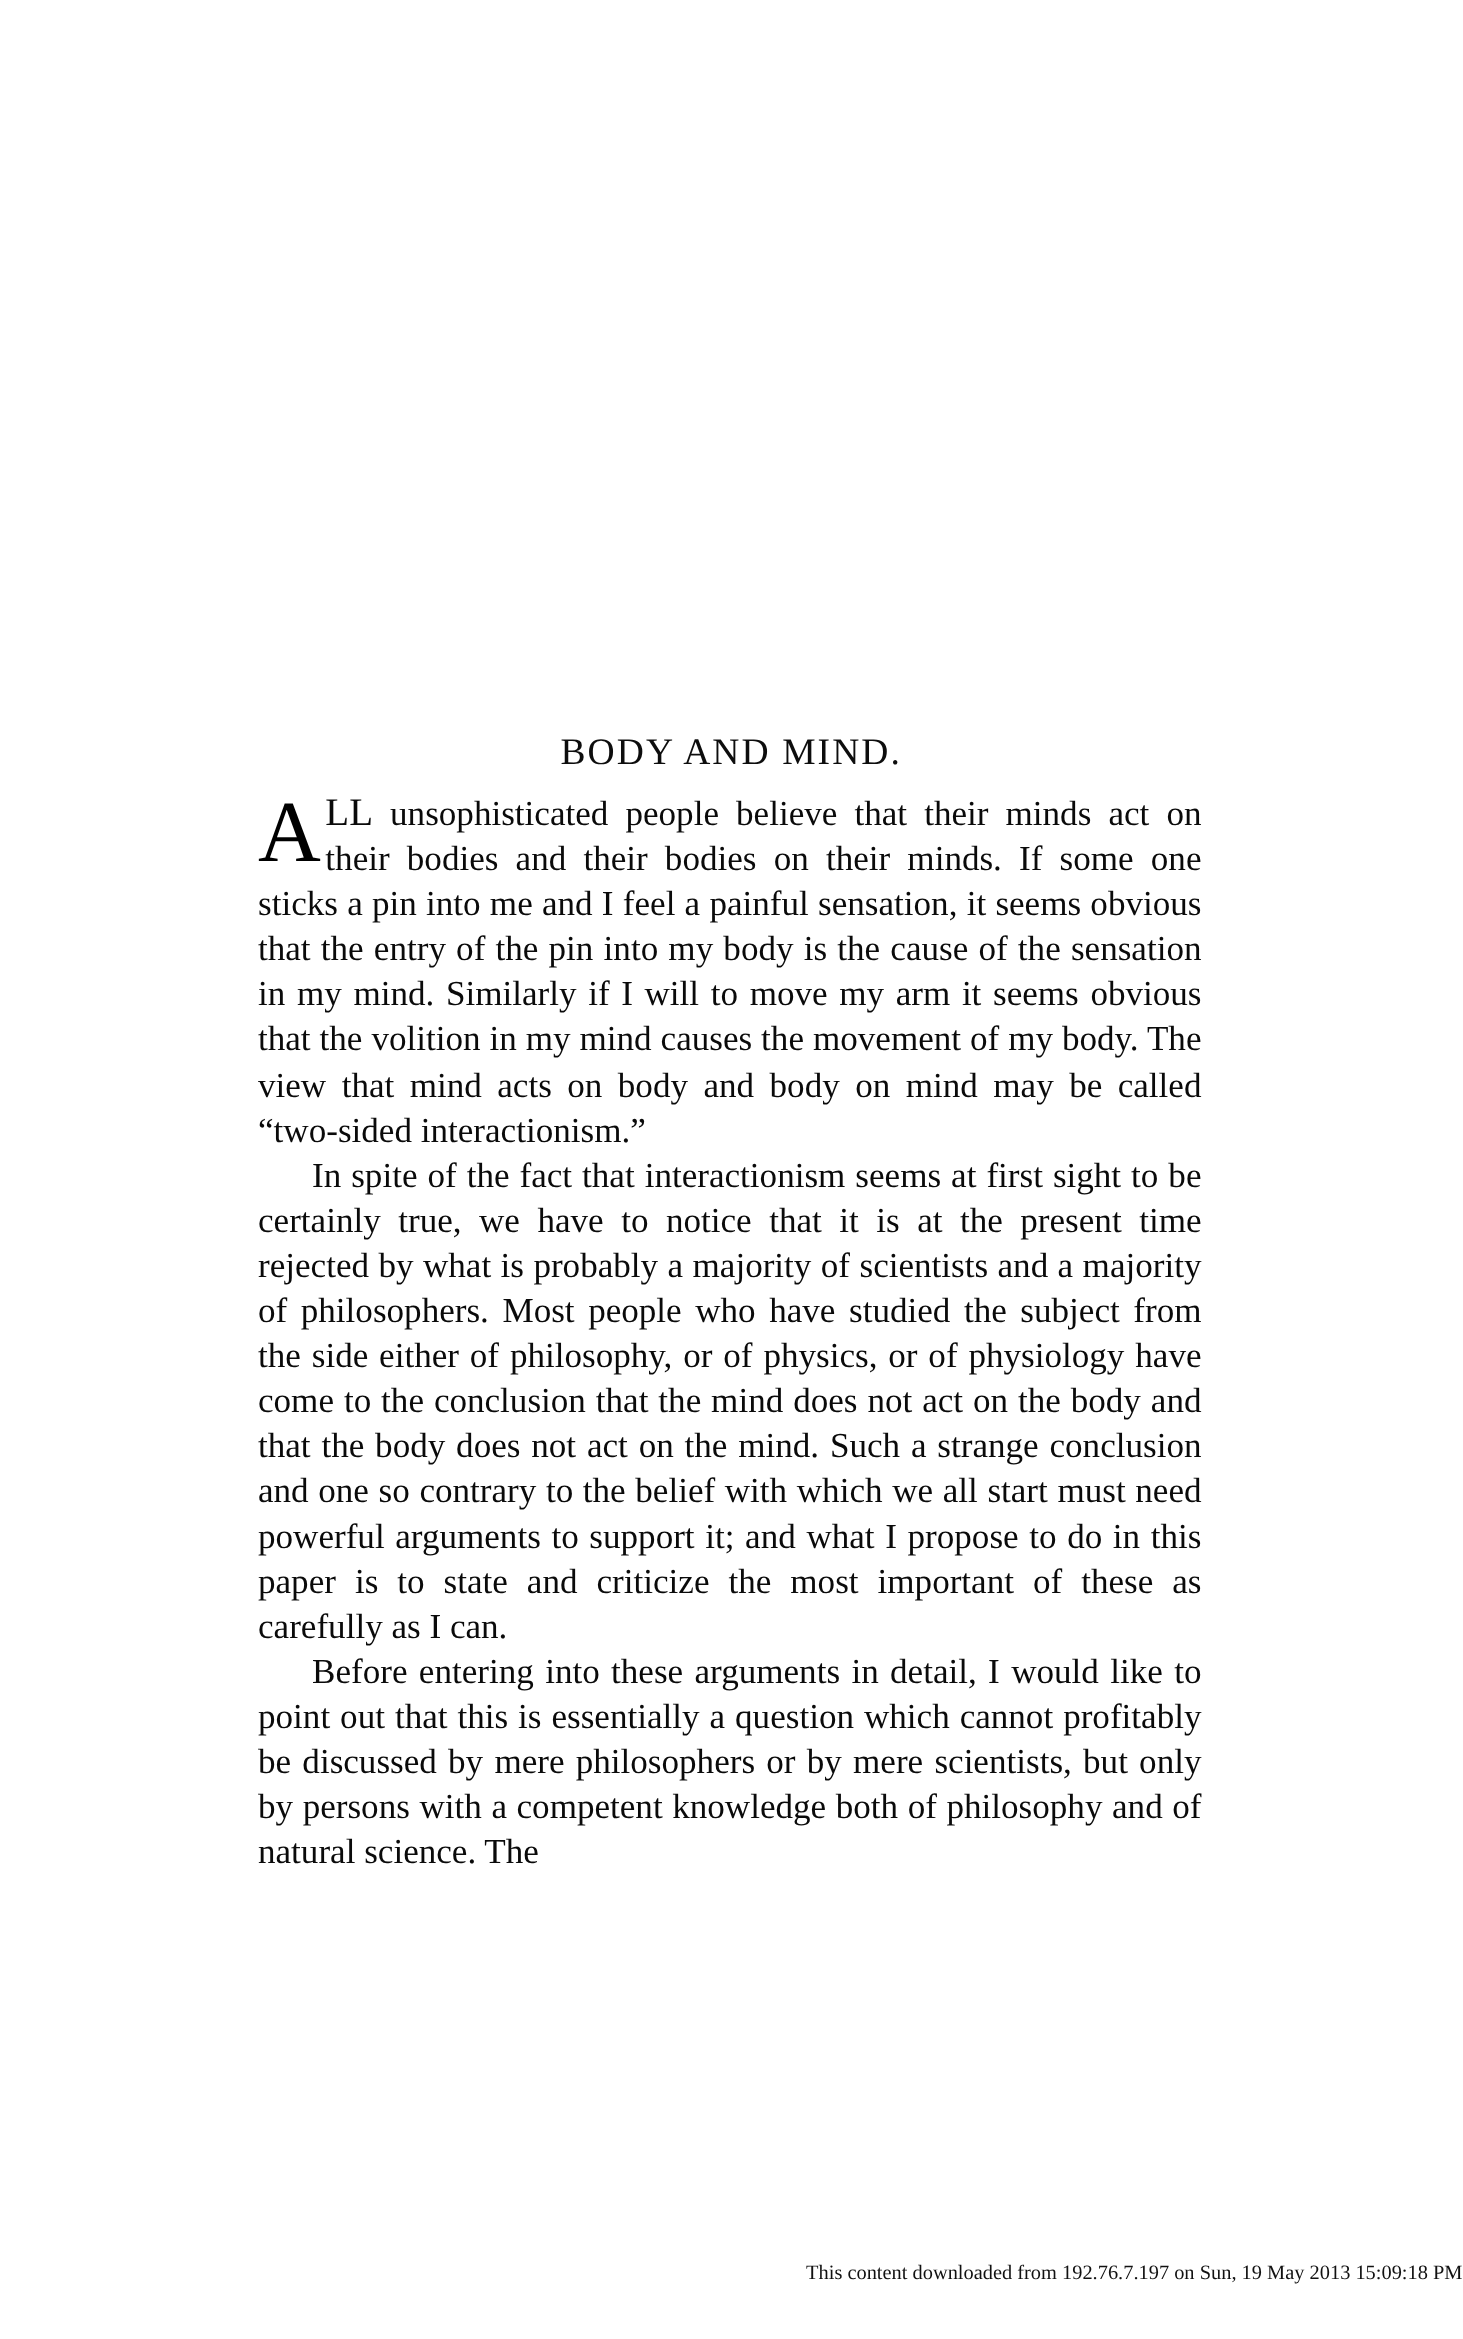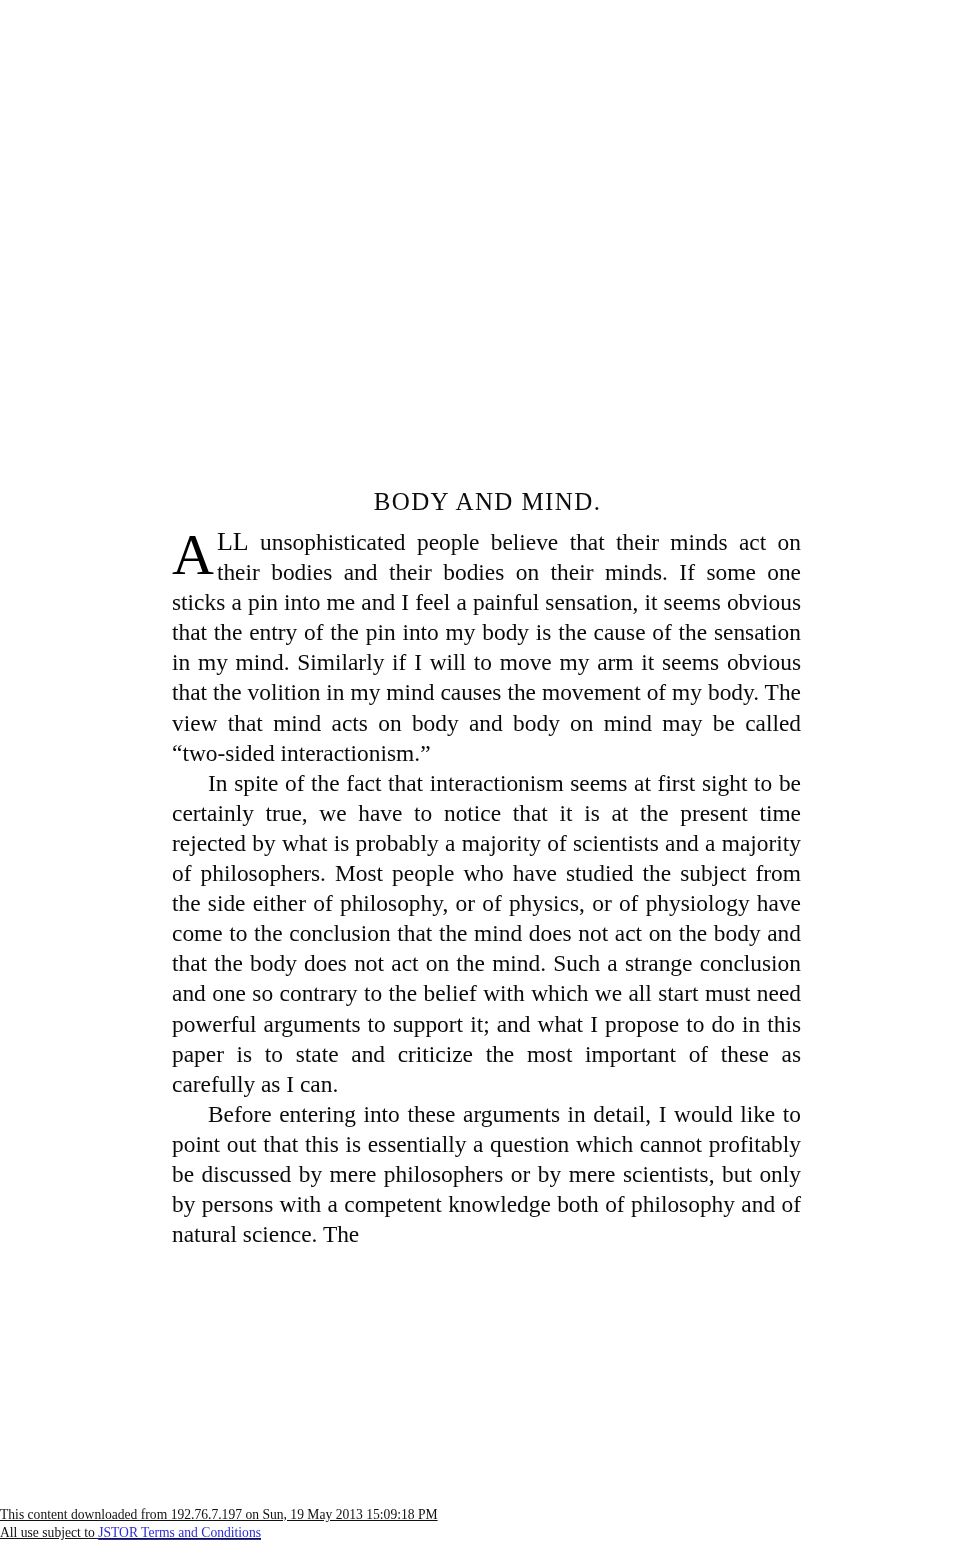--- a/index.html
+++ b/index.html
@@ -72,25 +72,24 @@
   .smallcaps-lead {
     font-size: 26px;
   }
 
   
   .scan-footer {
     position: absolute;
     left: 0;
     top: 1506px;
     width: 975px;
-    text-align: left;
+    text-align: right;
     font-size: 13.6px;
     line-height: 18px;
     color: #111111;
-    text-decoration: underline;
   }
 
   .scan-footer .line2 {
     display: block;
   }
 
   .jstor-link {
     color: #2b2bd4;
     text-decoration: underline;
     text-underline-offset: 2px;
@@ -109,16 +108,15 @@
     <p class="para opening"><span class="dropcap">A</span><span class="smallcaps-lead">LL</span><span> unsophisticated people believe that their minds act on their bodies and their bodies on their minds.  If some one sticks a pin into me and I feel a painful sensation, it seems obvious that the entry of the pin into my body is the cause of the sensation in my mind.  Similarly if I will to move my arm it seems obvious that the volition in my mind causes the movement of my body.  The view that mind acts on body and body on mind may be called “two-sided interactionism.”</span></p>
 
     <p class="para indented">In spite of the fact that interactionism seems at first sight to be certainly true, we have to notice that it is at the present time rejected by what is probably a majority of scientists and a majority of philosophers.  Most people who have studied the subject from the side either of philosophy, or of physics, or of physiology have come to the conclusion that the mind does not act on the body and that the body does not act on the mind.  Such a strange conclusion and one so contrary to the belief with which we all start must need powerful arguments to support it; and what I propose to do in this paper is to state and criticize the most important of these as carefully as I can.</p>
 
     <p class="para indented">Before entering into these arguments in detail, I would like to point out that this is essentially a question which cannot profitably be discussed by mere philosophers or by mere scientists, but only by persons with a competent knowledge both of philosophy and of natural science.  The</p>
 
   </div>
 
   <div class="scan-footer">
     <span class="line1">This content downloaded from 192.76.7.197 on Sun, 19 May 2013 15:09:18 PM</span>
-    <span class="line2"><span>All use subject to </span><a class="jstor-link">JSTOR Terms and Conditions</a></span>
   </div>
 
 </div>
 
 </body></html>

